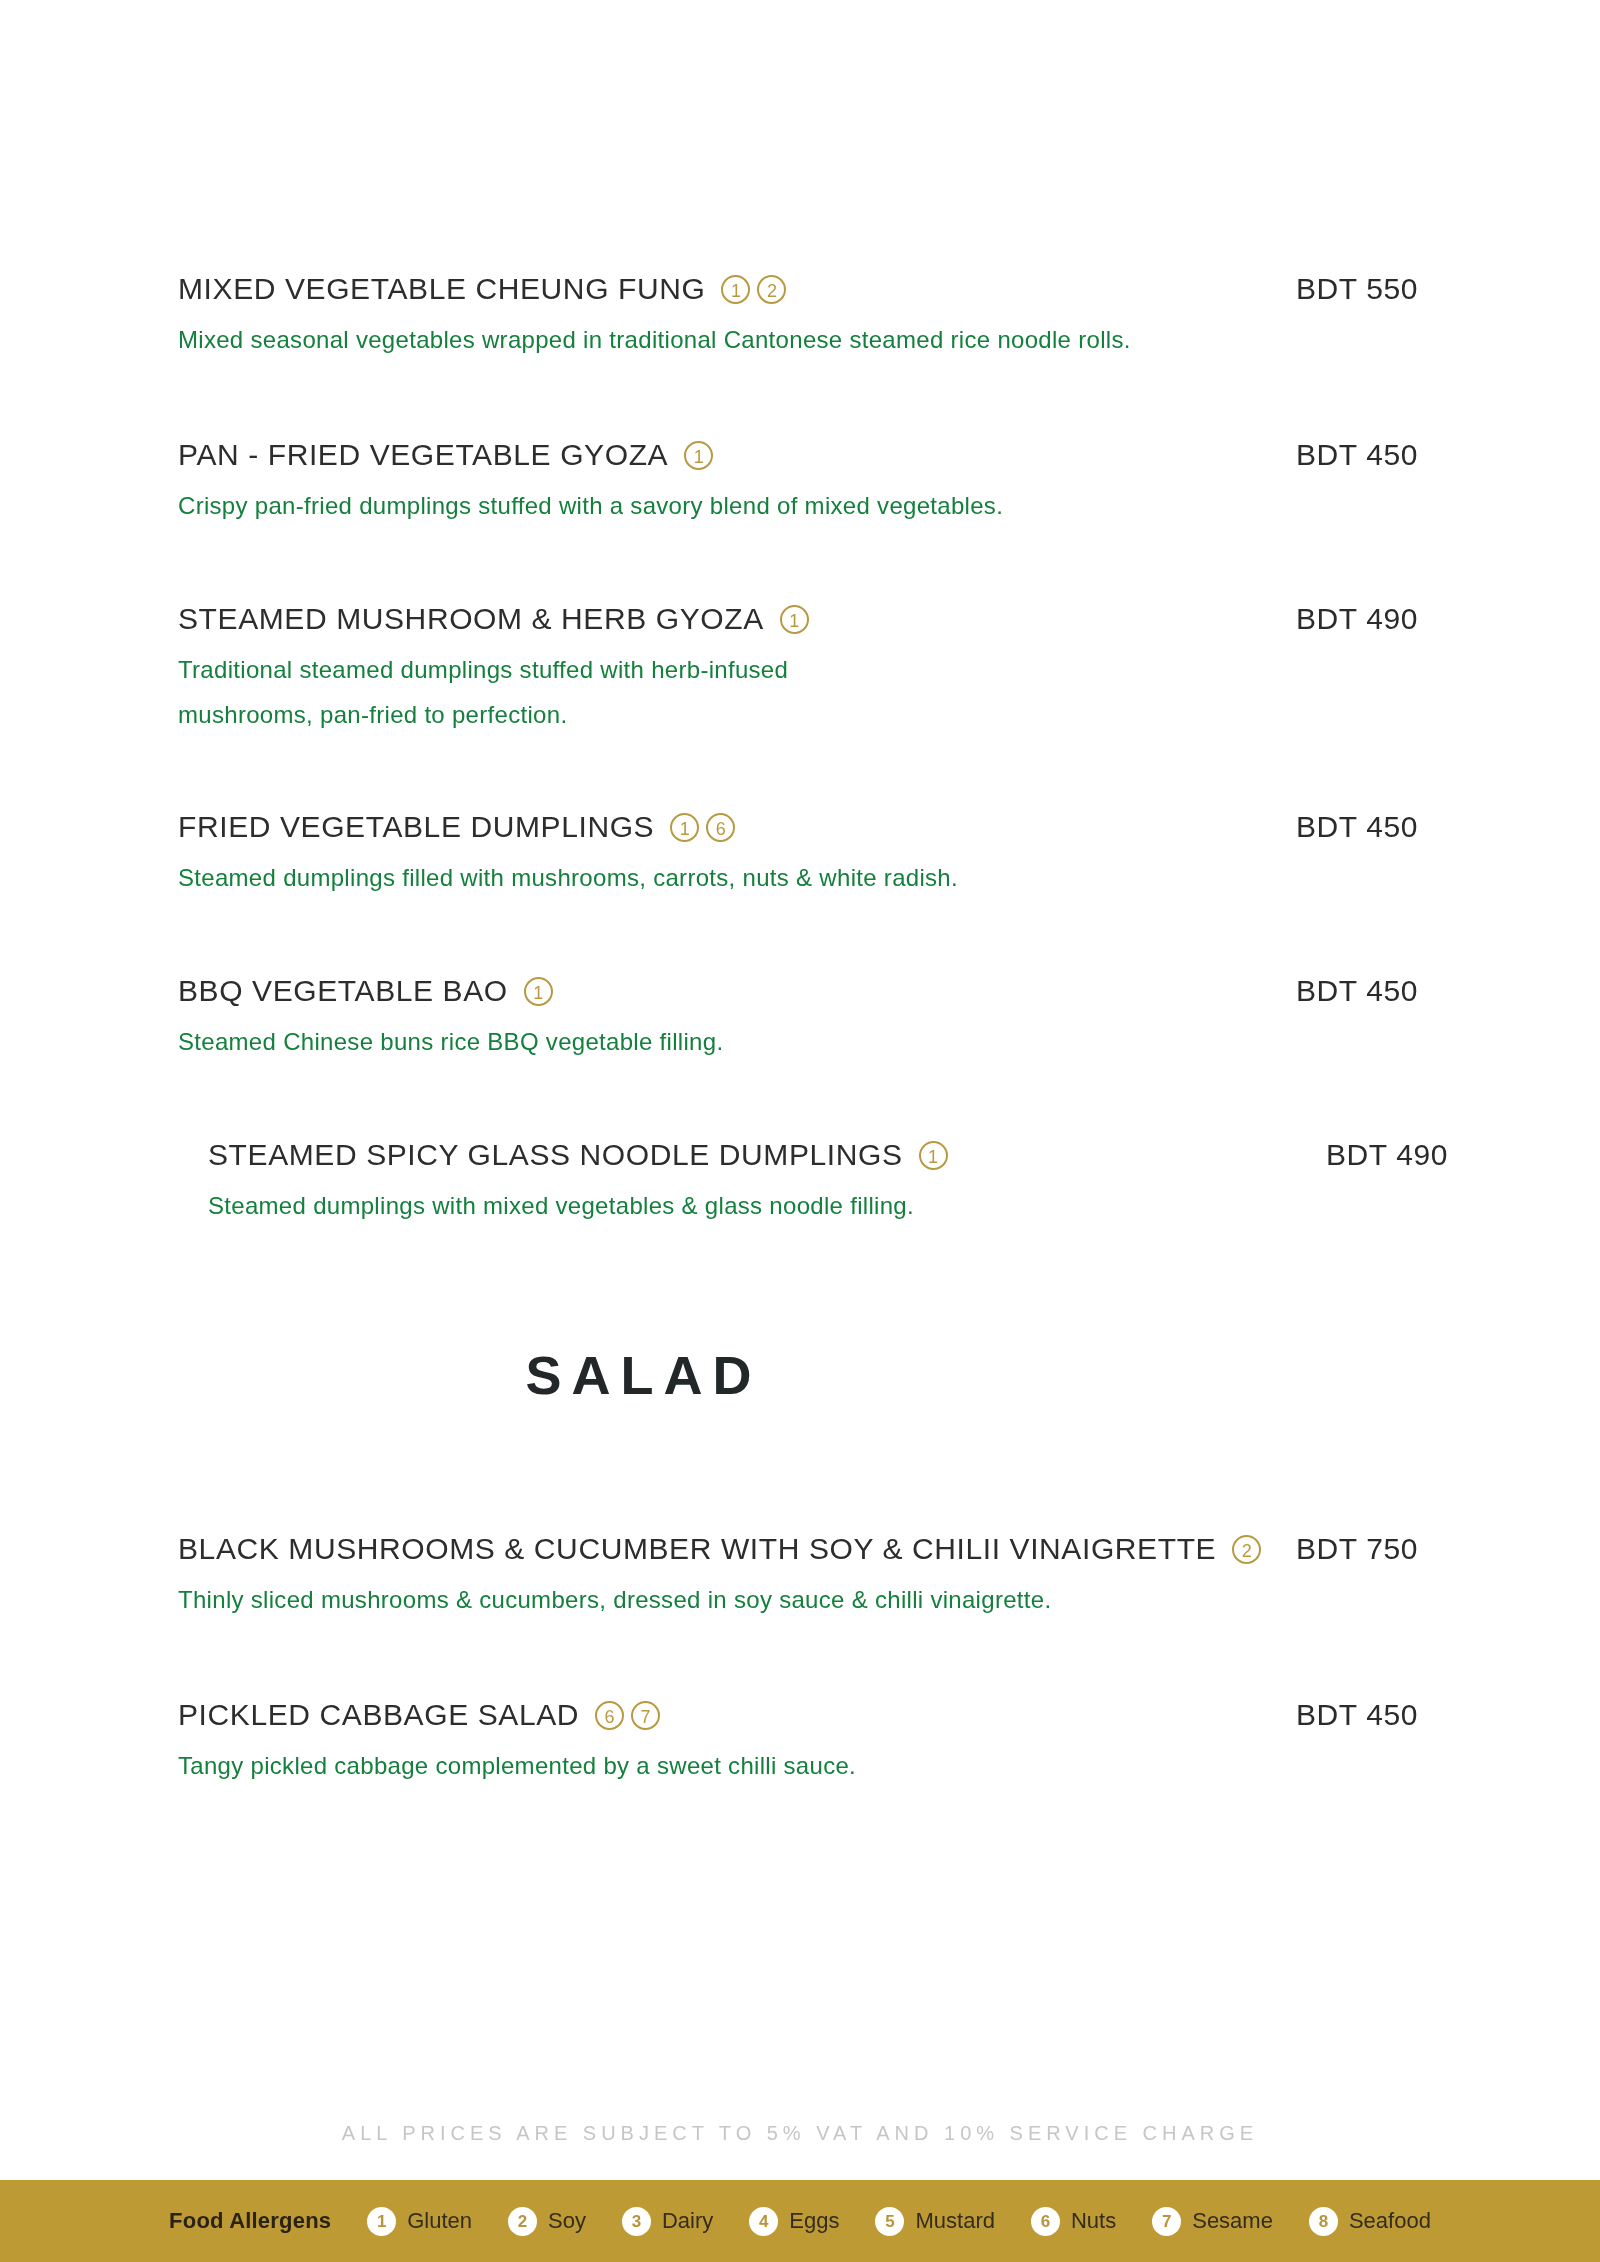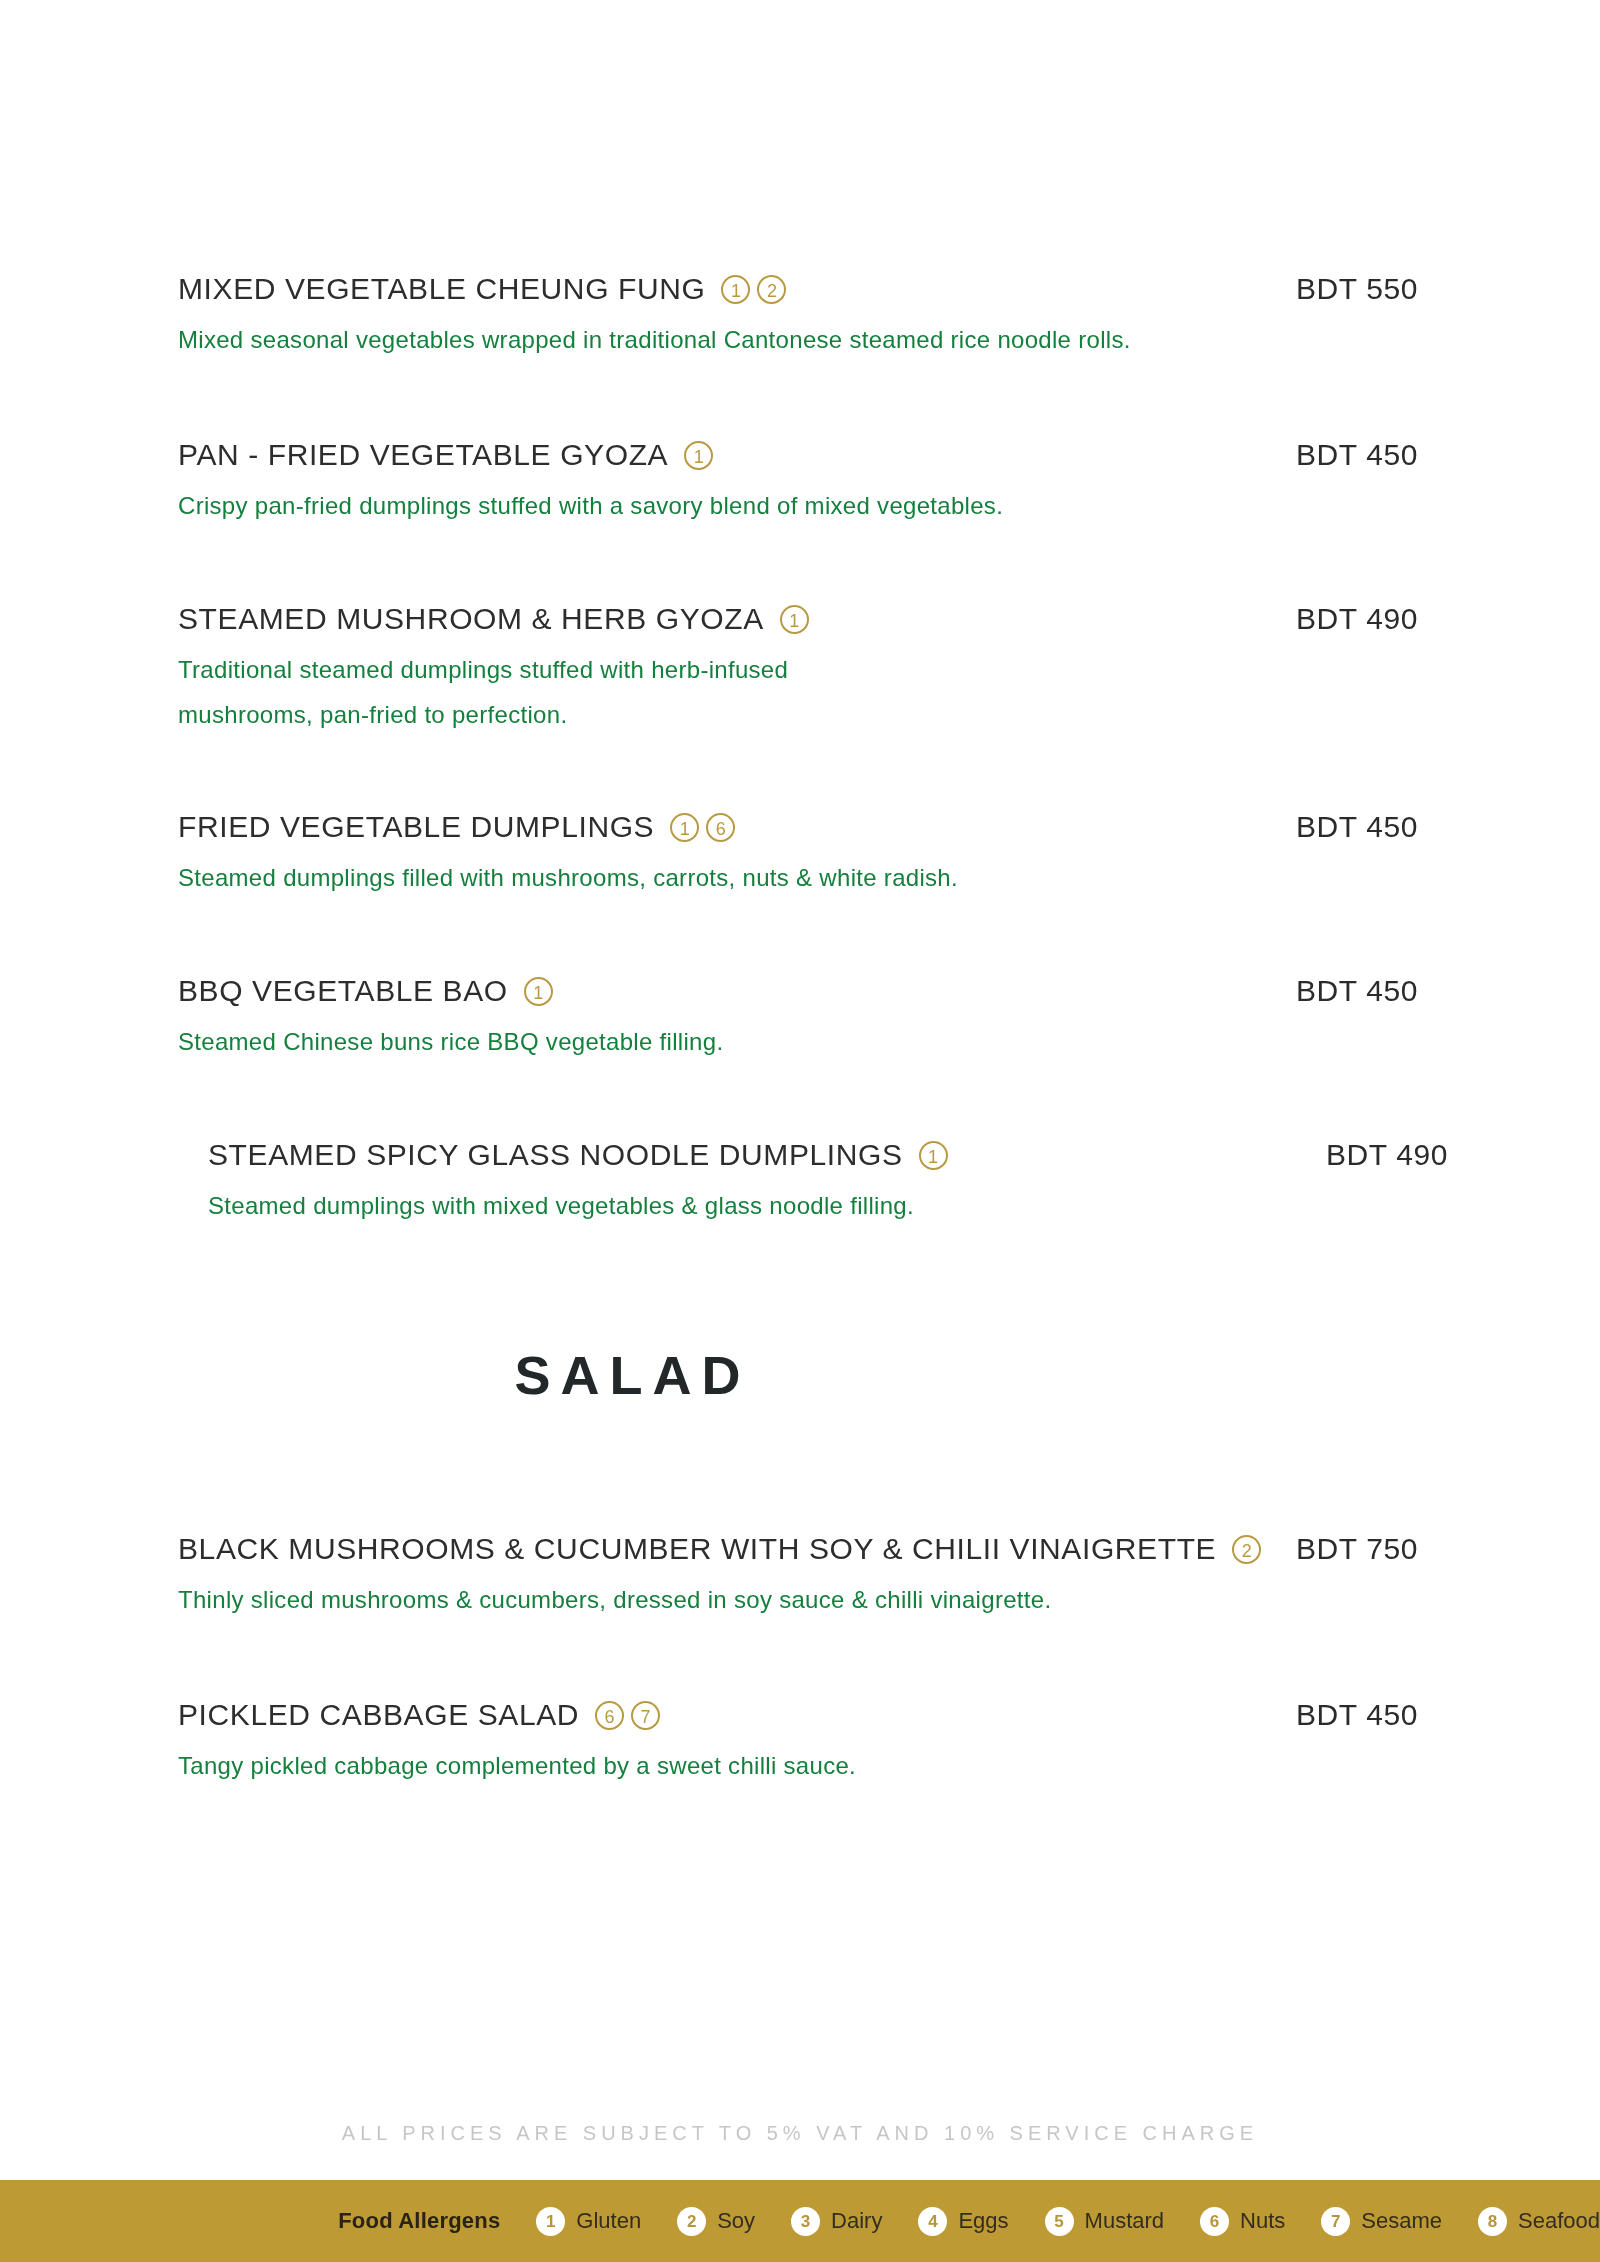--- a/index.html
+++ b/index.html
@@ -60,39 +60,40 @@
   }
   .section-heading {
     position: absolute;
     left: 0; width: 1265px;
     text-align: center;
     font-size: 54px;
     line-height: 54px;
     font-weight: 700;
     letter-spacing: 10px;
     color: #222829;
+    padding-left: 11px;
   }
   .vat-note {
     position: absolute;
     left: 0; width: 1600px;
     top: 2122px;
     text-align: center;
     font-size: 20px;
     letter-spacing: 5px;
     color: #c6c6c6;
     font-weight: 300;
   }
   .allergen-bar {
     position: absolute;
     left: 0; top: 2180px;
     width: 1600px; height: 82px;
     background: #bd9a33;
     display: flex;
     align-items: center;
-    justify-content: flex-end;
+    justify-content: center;
     column-gap: 36px;
   }
   .bar-title {
     font-size: 22px;
     font-weight: 700;
     color: #2a2315;
     letter-spacing: 0.2px;
   }
   .legend-item { display: flex; align-items: center; gap: 11px; }
   .legend-badge {

